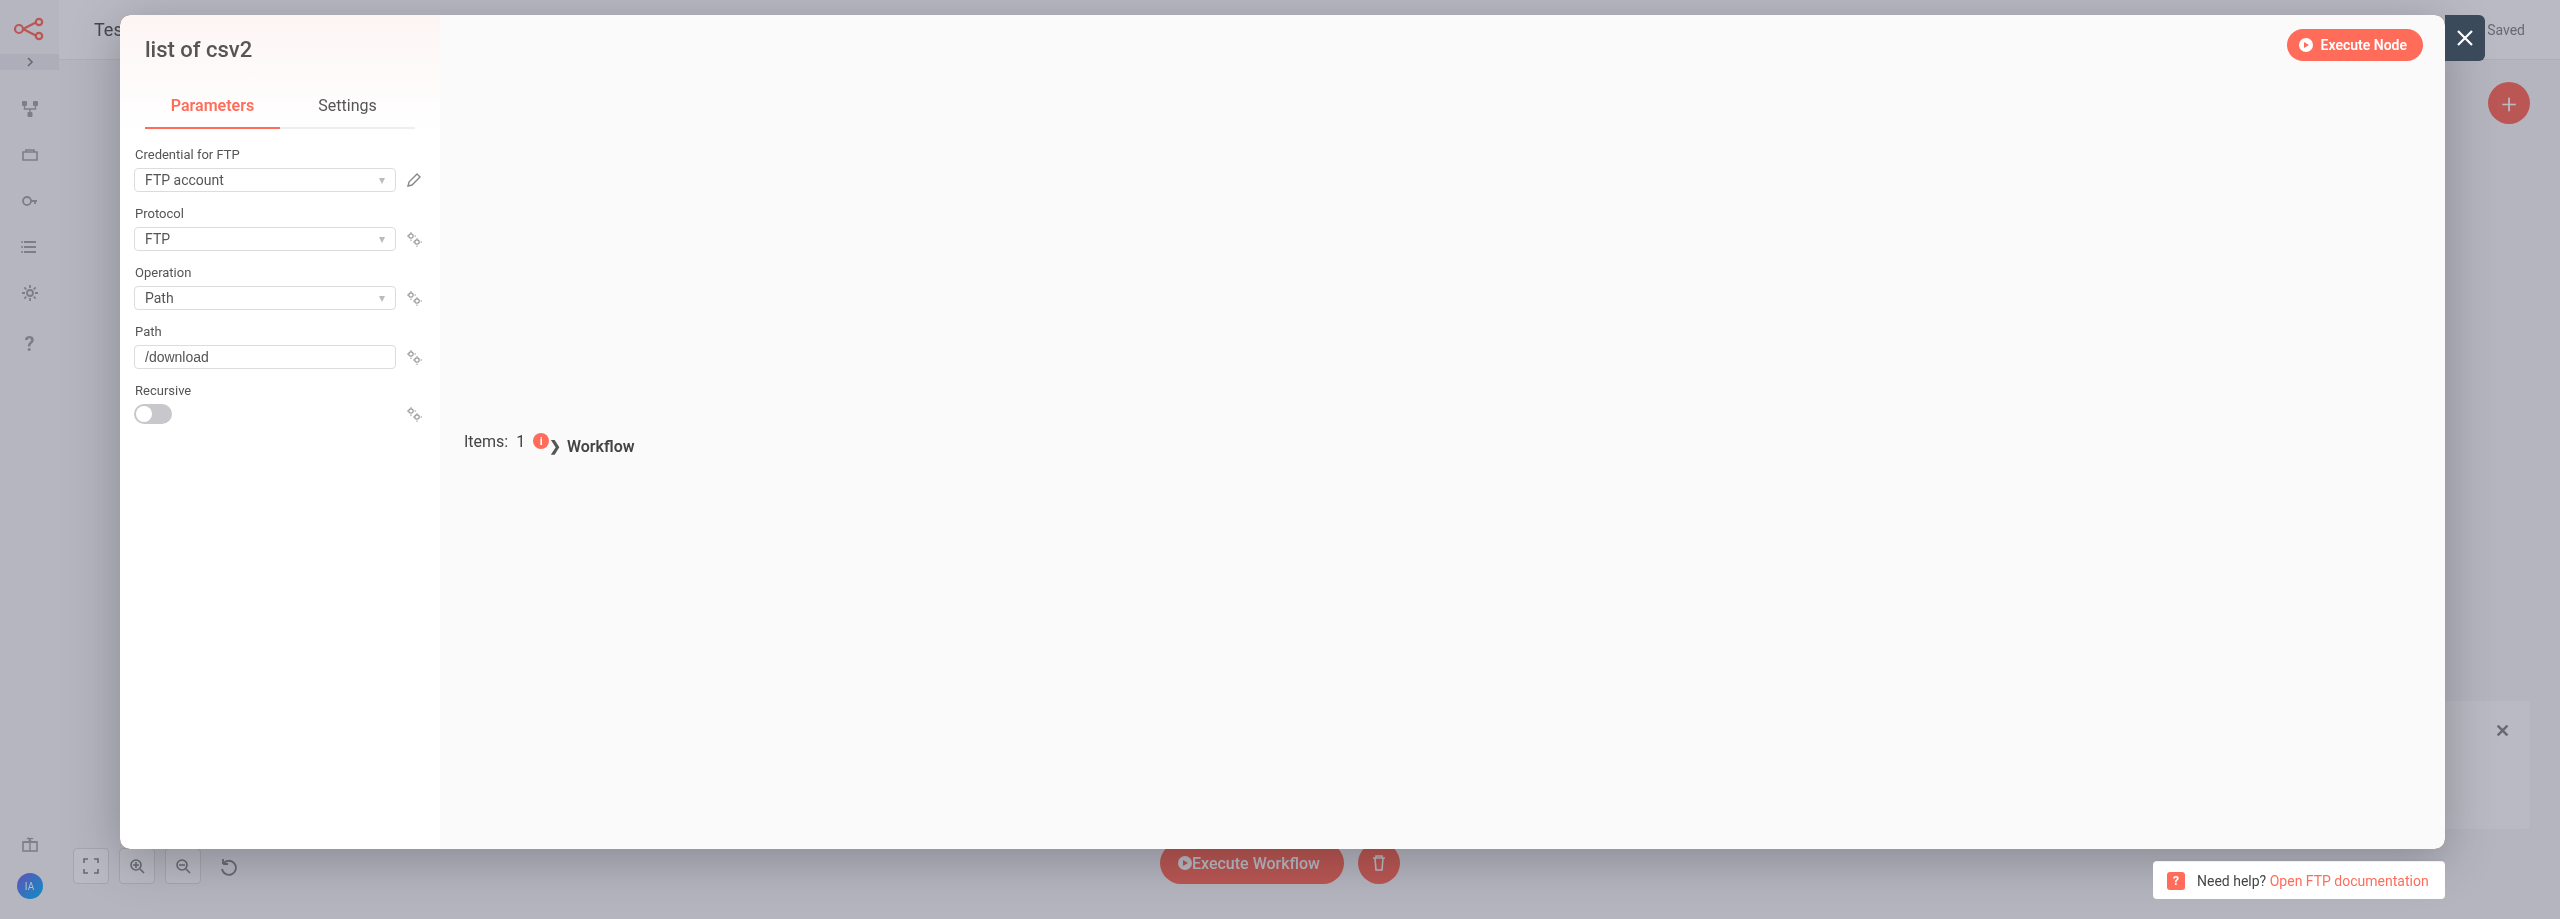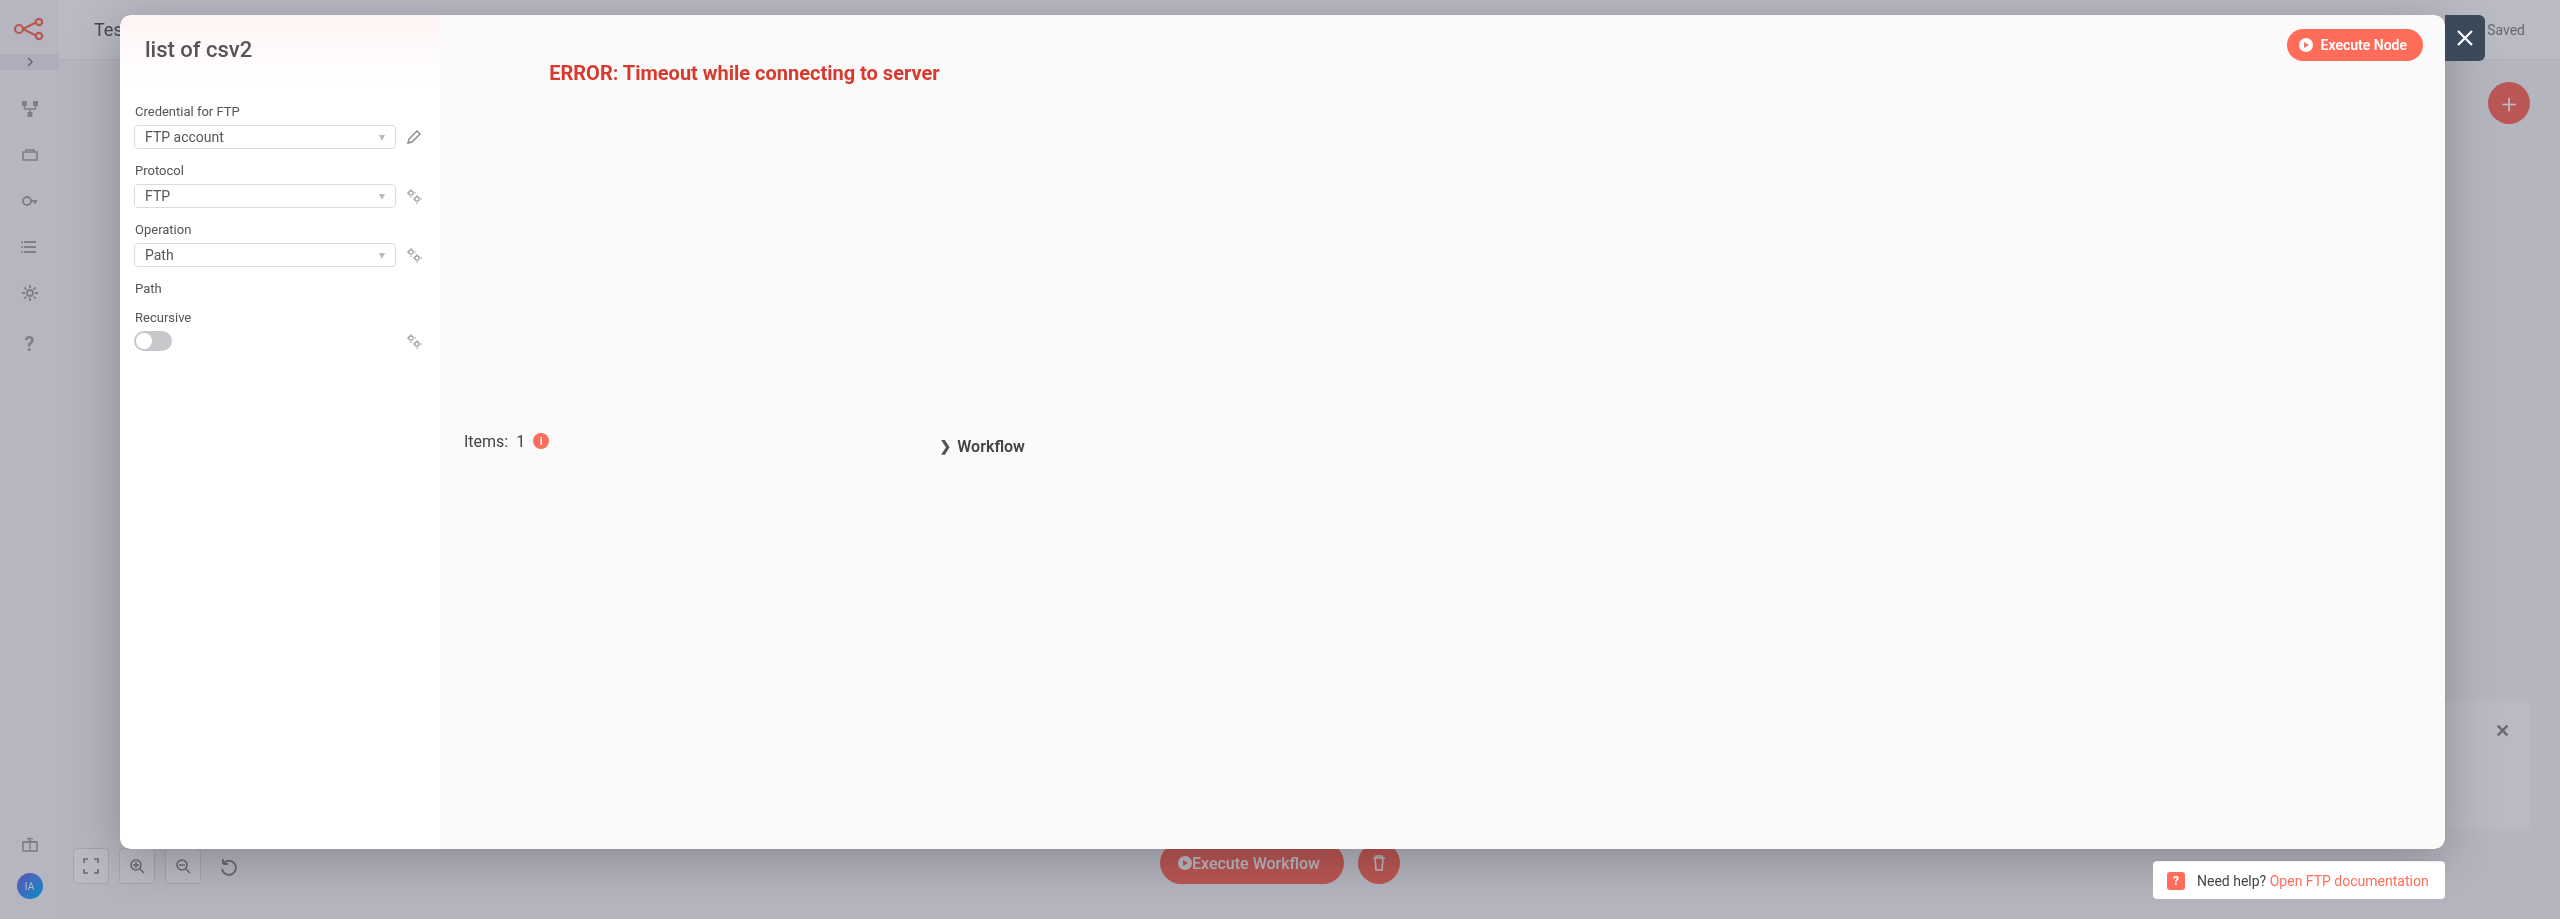--- a/index.html
+++ b/index.html
@@ -209,20 +209,24 @@
   </div>
 </div>
 
 <div class="dim-overlay"></div>
 
 <div class="modal">
 
   <div class="panel-left">
     <div class="panel-left-top">
       <div class="node-title">list of csv2</div>
+      <div class="tabs">
+        <div class="tab active">Parameters</div>
+        <div class="tab">Settings</div>
+      </div>
     </div>
 
     <div class="form">
       <div class="field">
         <span class="field-label">Credential for FTP</span>
         <div class="field-row">
           <div class="select">
             <span>FTP account</span>
             <span class="chev">▾</span>
           </div>
@@ -263,20 +267,30 @@
                 <circle cx="5" cy="5" r="2.2" fill="none" stroke="#999" stroke-width="1.2"></circle>
                 <circle cx="11" cy="11" r="2.2" fill="none" stroke="#999" stroke-width="1.2"></circle>
                 <path d="M5 1v1.5M5 8.5V10M1 5h1.5M8.5 5H10M11 7v1.5M11 14.5V16M7 11h1.5M14.5 11H16" stroke="#999" stroke-width="1"></path>
               </svg>
           </span>
         </div>
       </div>
 
       <div class="field">
         <span class="field-label">Path</span>
+        <div class="field-row">
+          <input class="text-input" value="/download" style="">
+          <span class="side-icon gear-icon">
+            <svg width="16" height="16" viewBox="0 0 16 16">
+                <circle cx="5" cy="5" r="2.2" fill="none" stroke="#999" stroke-width="1.2"></circle>
+                <circle cx="11" cy="11" r="2.2" fill="none" stroke="#999" stroke-width="1.2"></circle>
+                <path d="M5 1v1.5M5 8.5V10M1 5h1.5M8.5 5H10M11 7v1.5M11 14.5V16M7 11h1.5M14.5 11H16" stroke="#999" stroke-width="1"></path>
+              </svg>
+          </span>
+        </div>
       </div>
 
       <div class="field">
         <span class="field-label">Recursive</span>
         <div class="field-row">
           <div class="toggle"></div>
           <div style="flex:1"></div>
           <span class="side-icon gear-icon">
             <svg width="16" height="16" viewBox="0 0 16 16">
                 <circle cx="5" cy="5" r="2.2" fill="none" stroke="#999" stroke-width="1.2"></circle>
@@ -296,21 +310,20 @@
       <span class="info-dot">i</span>
     </div>
 
     <div class="exec-node-btn">
       <span class="play-circle">
           <span class="play-tri"></span>
         </span>
       <span>Execute Node</span>
     </div>
 
-    <div class="error-line">ERROR: Timeout while connecting to server</div>
 
     <div class="details-row">
       <span class="details-caret">❯</span>
       <span>Workflow</span>
     </div>
   </div>
 </div>
 
 <div class="modal-close">
   <svg width="20" height="20" viewBox="0 0 20 20">

